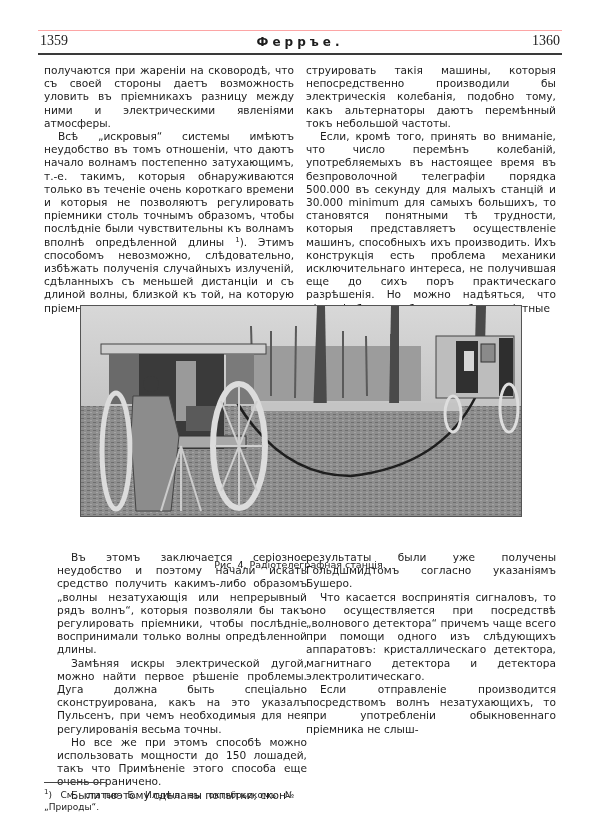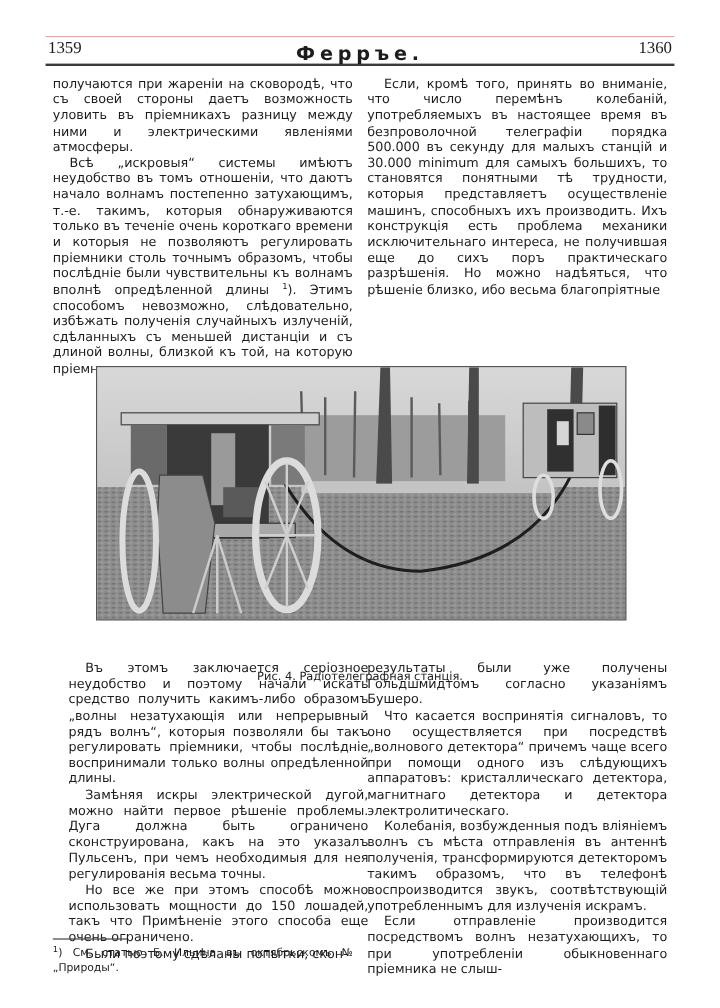--- a/index.html
+++ b/index.html
@@ -7,21 +7,21 @@
       width: 600px; height: 840px; background: #ffffff; position: relative; overflow: hidden;
       font-family: "DejaVu Sans", "Liberation Sans", sans-serif; color: #1c1c1c;
     }
     .header {
       position: absolute; left: 38px; top: 30px; width: 524px; height: 22px;
       border-top: 1px solid #fca5a5; border-bottom: 2px solid #3a3a3a;
     }
     .header .pg { position: absolute; top: 2px; font-family: "Liberation Serif", serif; font-size: 14px; }
     .header .pg.left { left: 2px; }
     .header .pg.right { right: 2px; }
-    .header .title { position: absolute; left: 0; right: 0; top: 4px; text-align: center; font-size: 16px; font-weight: bold; letter-spacing: 4px; }
+    .header .title { position: absolute; left: 0; right: 0; top: 4px; text-align: center; font-size: 12px; font-weight: bold; letter-spacing: 4px; }
 
     .col { position: absolute; font-size: 10.6px; line-height: 13.2px; text-align: justify; }
     .col p { margin: 0; text-indent: 14px; hyphens: manual; }
     .col p.cont { text-indent: 0; }
     .col-tl { left: 44px; top: 64px; width: 250px; }
     .col-tr { left: 306px; top: 64px; width: 250px; }
     .col-bl { left: 44px; top: 551px; width: 250px; margin-left: 13px; }
     .col-br { left: 306px; top: 551px; width: 250px; }
     sup { font-size: 7px; vertical-align: 4px; line-height: 0; }
 
@@ -40,20 +40,21 @@
   <span class="title">Ферръе.</span>
   <span class="pg right">1360</span>
 </div>
 
 <div class="col col-tl">
   <p class="cont">получаются при жареніи на сковородѣ, что съ своей стороны даетъ возможность уловить въ пріемникахъ разницу между ними и электрическими явленіями атмосферы.</p>
   <p><span>Всѣ „искровыя“ системы имѣютъ неудобство въ томъ отношеніи, что даютъ начало волнамъ постепенно затухающимъ, т.-е. такимъ, которыя обнаруживаются только въ теченіе очень короткаго времени и которыя не позволяютъ регулировать пріемники столь точнымъ образомъ, чтобы послѣдніе были чувствительны къ волнамъ вполнѣ опредѣленной длины</span> <sup>1</sup><span>). Этимъ способомъ невозможно, слѣдовательно, избѣжать полученія случайныхъ излученій, сдѣланныхъ съ меньшей дистанціи и съ длиной волны, близкой къ той, на которую пріемникъ подрегулированъ.</span></p>
 </div>
 
 <div class="col col-tr">
+  <p class="cont">струировать такія машины, которыя непосредственно производили бы электрическія колебанія, подобно тому, какъ альтернаторы даютъ перемѣнный токъ небольшой частоты.</p>
   <p>Если, кромѣ того, принять во вниманіе, что число перемѣнъ колебаній, употребляемыхъ въ настоящее время въ безпроволочной телеграфіи порядка 500.000 въ секунду для малыхъ станцій и 30.000 minimum для самыхъ большихъ, то становятся понятными тѣ трудности, которыя представляетъ осуществленіе машинъ, способныхъ ихъ производить. Ихъ конструкція есть проблема механики исключительнаго интереса, не получившая еще до сихъ поръ практическаго разрѣшенія. Но можно надѣяться, что рѣшеніе близко, ибо весьма благопріятные</p>
 </div>
 
 <div class="figure">
   <svg width="440" height="210" viewBox="0 0 440 210">
     <defs>
       <linearGradient id="sky" x1="0" y1="0" x2="0" y2="1">
         <stop offset="0" stop-color="#d8d8d8"></stop>
         <stop offset="1" stop-color="#b0b0b0"></stop>
       </linearGradient>
@@ -119,28 +120,27 @@
     <rect x="400" y="38" width="14" height="18" fill="#8a8a8a" stroke="#333"></rect>
     <rect x="418" y="32" width="14" height="58" fill="#2e2e2e"></rect>
     <ellipse cx="372" cy="108" rx="8" ry="18" fill="none" stroke="#dedede" stroke-width="3"></ellipse>
     <ellipse cx="428" cy="102" rx="9" ry="24" fill="none" stroke="#dedede" stroke-width="3"></ellipse>
   </svg>
 </div>
 <div class="caption">Рис. 4. Радіотелеграфная станція.</div>
 
 <div class="col col-bl">
   <p>Въ этомъ заключается серіозное неудобство и поэтому начали искать средство получить какимъ-либо образомъ „волны незатухающія или непрерывный рядъ волнъ“, которыя позволяли бы такъ регулировать пріемники, чтобы послѣдніе воспринимали только волны опредѣленной длины.</p>
-  <p>Замѣняя искры электрической дугой, можно найти первое рѣшеніе проблемы. Дуга должна быть ограничено сконструирована, какъ на это указалъ Пульсенъ, при чемъ необходимыя для нея регулированія весьма точны.</p>
+  <p>Замѣняя искры электрической дугой, можно найти первое рѣшеніе проблемы. Дуга должна быть спеціально сконструирована, какъ на это указалъ Пульсенъ, при чемъ необходимыя для нея регулированія весьма точны.</p>
   <p>Но все же при этомъ способѣ можно использовать мощности до 150 лошадей, такъ что Примѣненіе этого способа еще очень ограничено.</p>
   <p>Были поэтому сдѣланы попытки, скон-</p>
 </div>
 
 <div class="col col-br">
   <p class="cont">результаты были уже получены Гольдшмидтомъ согласно указаніямъ Бушеро.</p>
   <p>Что касается воспринятія сигналовъ, то оно осуществляется при посредствѣ „волнового детектора“ причемъ чаще всего при помощи одного изъ слѣдующихъ аппаратовъ: кристаллическаго детектора, магнитнаго детектора и детектора электролитическаго.</p>
-  <p>Колебанія, возбужденныя подъ вліяніемъ волнъ съ мѣста отправленія въ антеннѣ полученія, трансформируются детекторомъ такимъ образомъ, что въ телефонѣ воспроизводится звукъ, соотвѣтствующій употребленнымъ для излученія искрамъ.</p>
   <p>Если отправленіе производится посредствомъ волнъ незатухающихъ, то при употребленіи обыкновеннаго пріемника не слыш-</p>
 </div>
 
 <div class="fn-rule"></div>
 <div class="footnote">
   <sup>1</sup><span>) См. статью Б. Ильина въ октябрьскомъ № „Природы“.</span>
 </div>
 
 </body></html>

